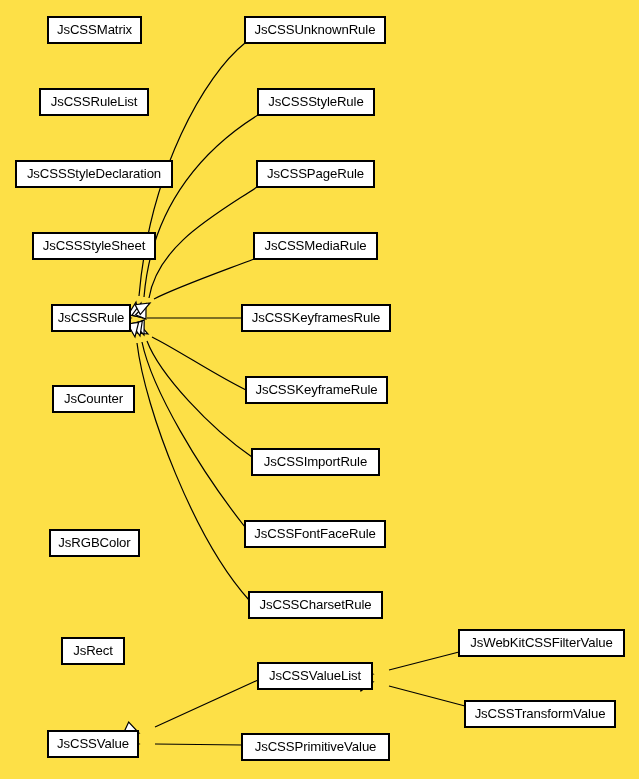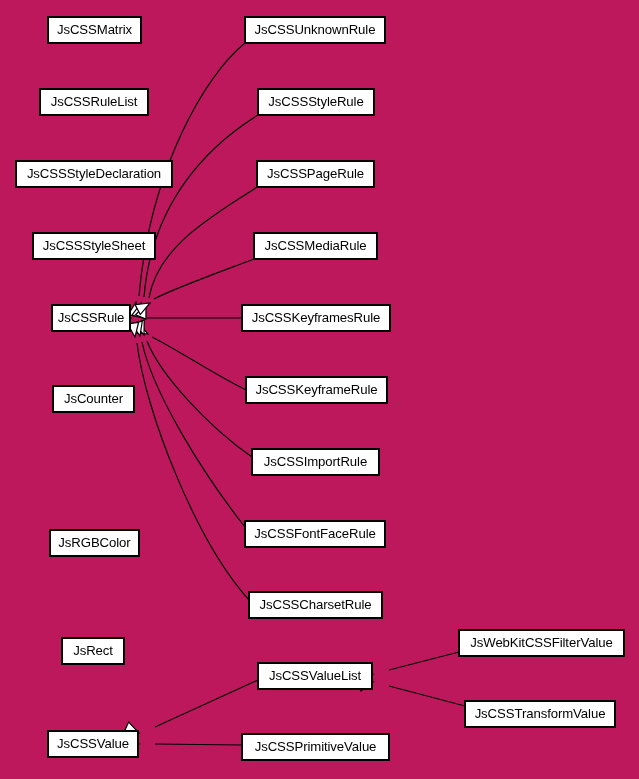--- a/index.html
+++ b/index.html
@@ -4,21 +4,21 @@
 <style>
   html, body {
     margin: 0;
     padding: 0;
     background: #ffffff;
   }
   #diagram-root {
     position: relative;
     width: 639px;
     height: 779px;
-    background: #be185d;
+    background: #fde047;
     font-family: "Liberation Sans", sans-serif;
     overflow: hidden;
   }
   svg#uml-canvas {
     position: absolute;
     top: 0;
     left: 0;
     width: 639px;
     height: 779px;
     display: block;

